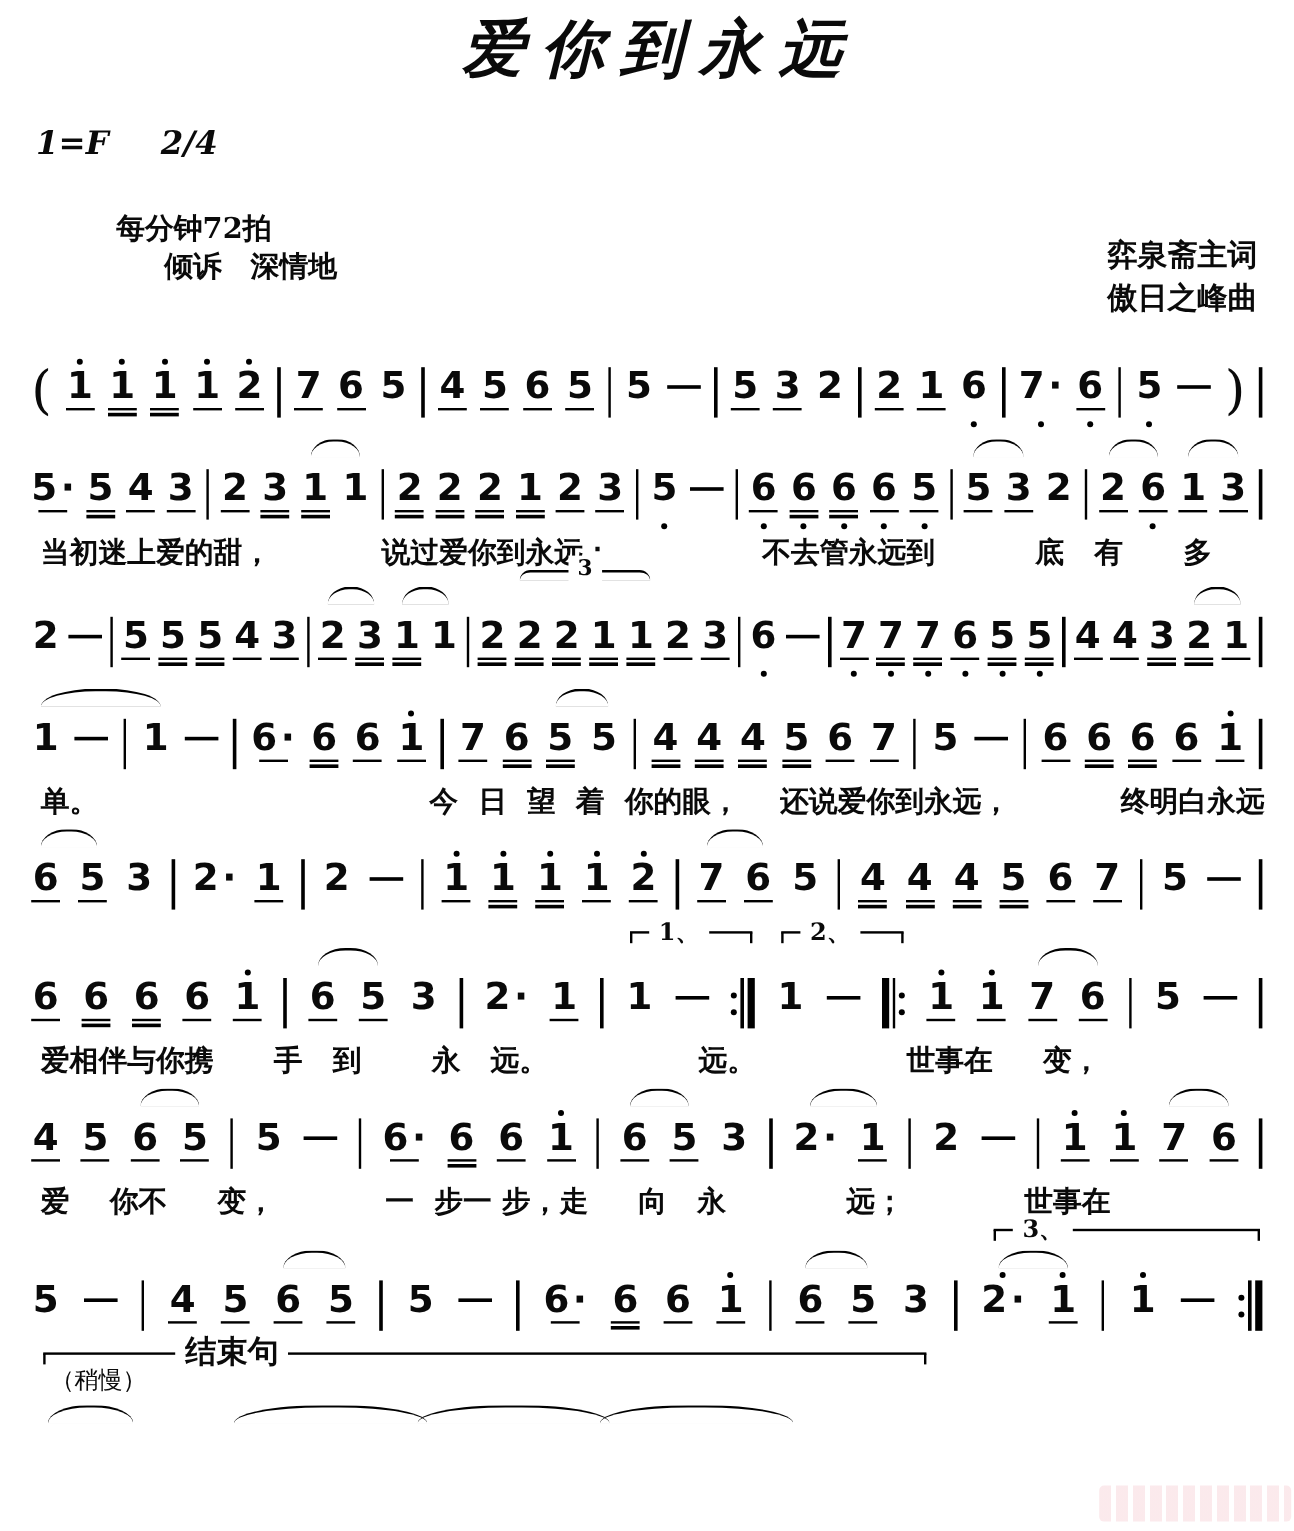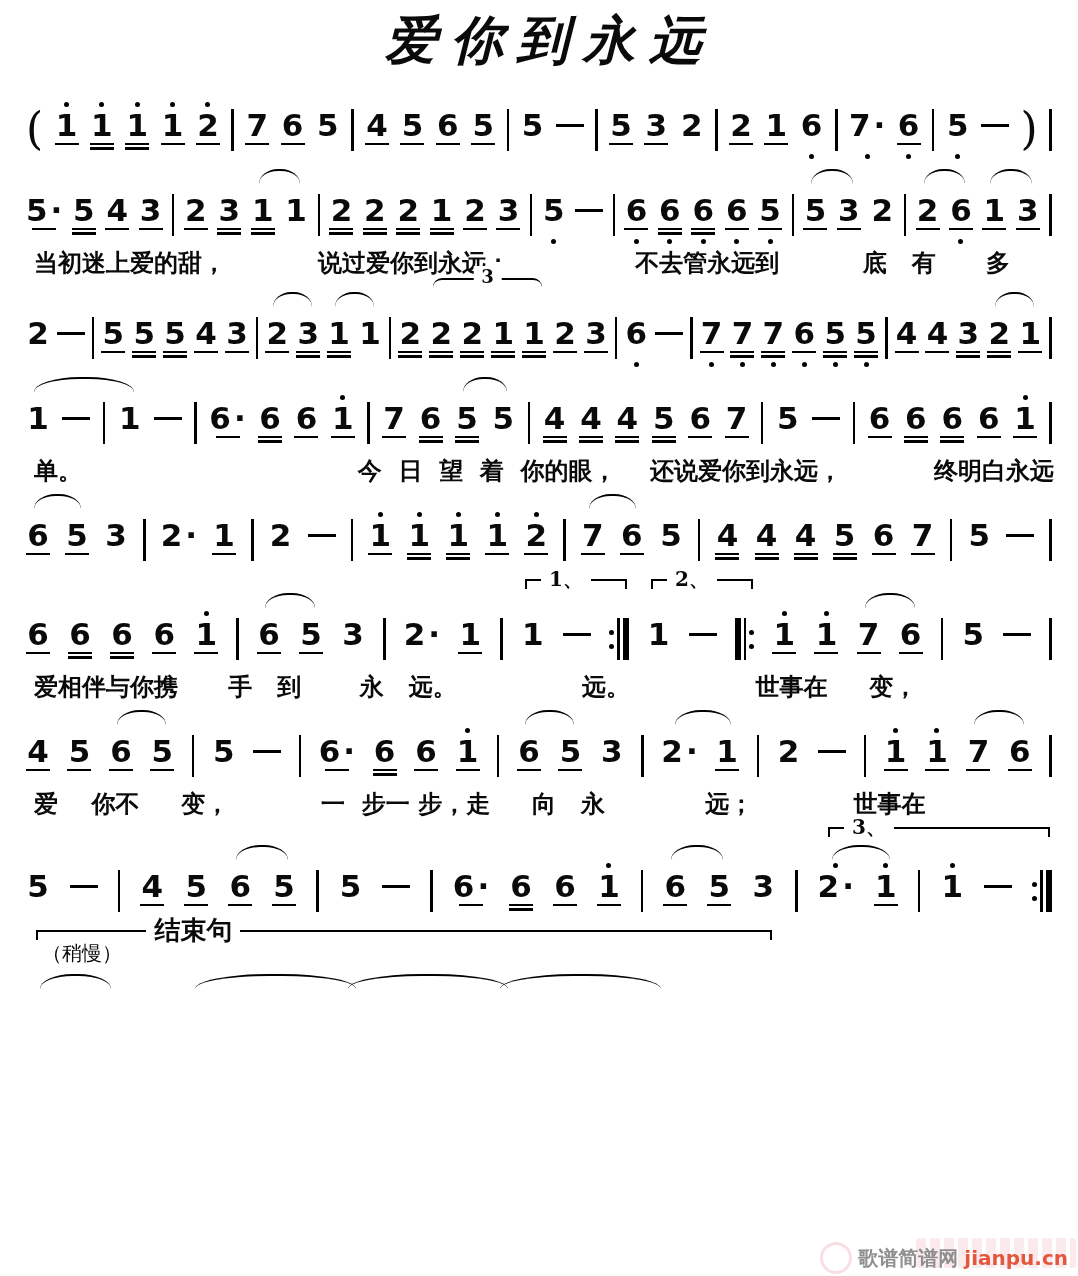--- a/index.html
+++ b/index.html
@@ -81,20 +81,36 @@
   .wm-name{color:#8f8f8f;font-weight:bold;z-index:1;}
   .wm-url{color:#e4573d;font-weight:bold;z-index:1;}
 </style>
 </head>
 <body>
 
 <div class="page">
 
   <h1 class="title">爱你到永远</h1>
 
+  <div class="meta">
+    <div class="meta-left">
+      <div class="keyline">
+        <span>1=F</span>
+        <span class="ts">2/4</span>
+      </div>
+      <div class="tempoline">
+        <span>每分钟72拍</span>
+        <span class="expr">倾诉　深情地</span>
+      </div>
+    </div>
+    <div class="meta-right">
+      <div>弈泉斋主词</div>
+      <div>傲日之峰曲</div>
+    </div>
+  </div>
 
   <div id="score">
       <div class="line line0">
         <div class="music">
           <span class="tok paren">(</span>
           <span class="tok note">
             <span class="od on">
               <i></i>
             </span>
             <span class="nrow">
@@ -2814,19 +2830,14 @@
           <i class="arc" style="left: 500px; width: 161px; top: 48px;"></i>
           <div class="bracket ending" style="left: 36px; width: 736px; top: 4px;">
             <span class="blabel">结束句</span>
             <span class="bsub">（稍慢）</span>
           </div>
         </div>
       </div>
     </div>
 
   <div class="wm-ghost"></div>
-  <div class="watermark">
-    <span class="wm-logo"></span>
-    <span class="wm-name">歌谱简谱网</span>
-    <span class="wm-url">jianpu.cn</span>
-  </div>
 
 </div>
 
 </body></html>

